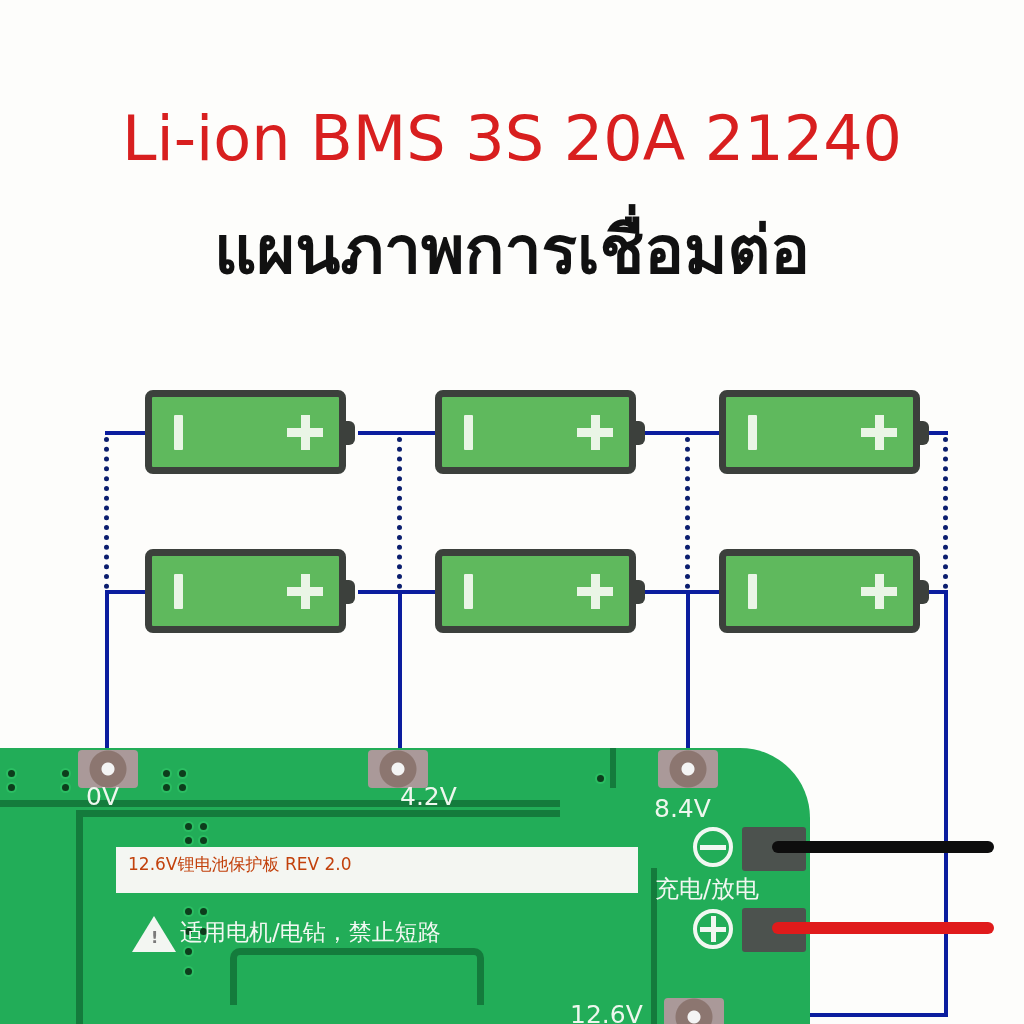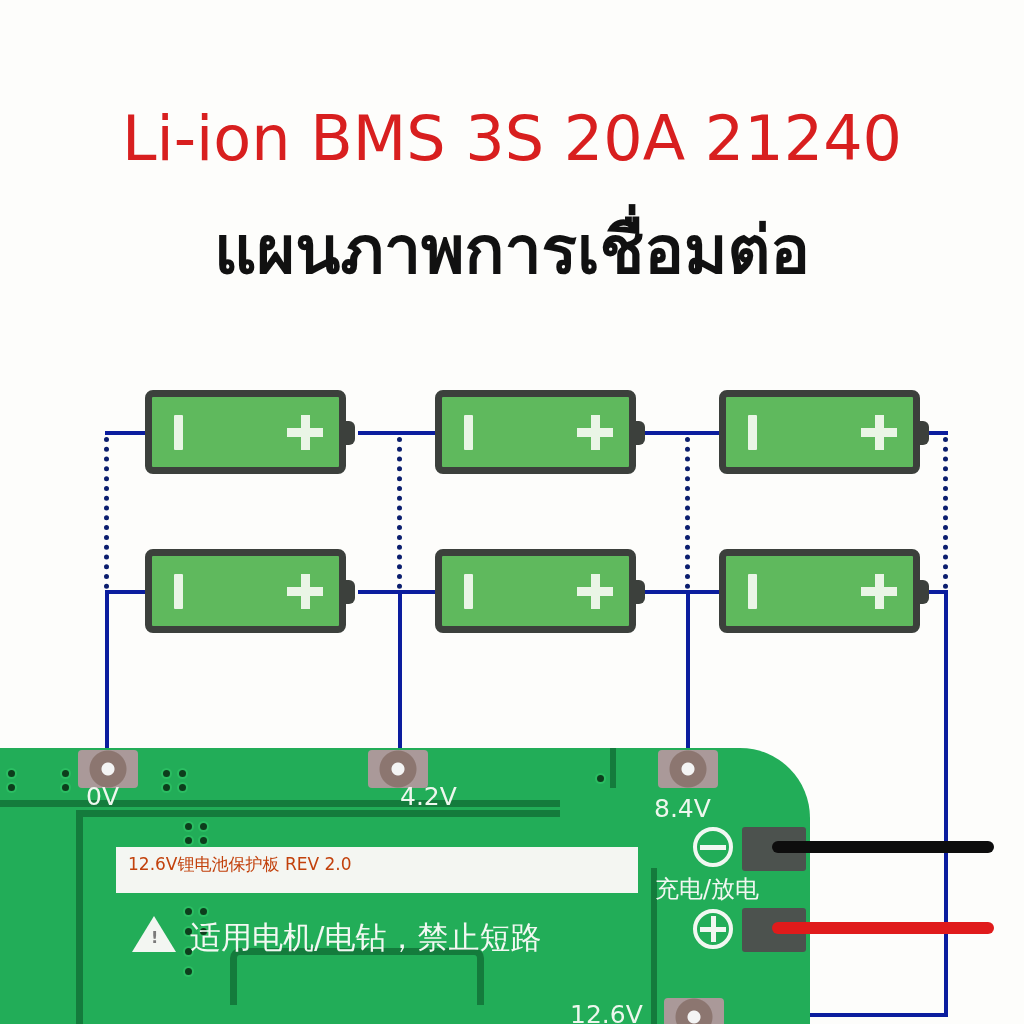--- a/index.html
+++ b/index.html
@@ -13,21 +13,21 @@
   .battery .neg { position: absolute; left: 22px; top: 18px; width: 9px; height: 35px; background: #eaf5e6; border-radius: 1px; }
   .battery .pos-h { position: absolute; right: 16px; top: 31px; width: 36px; height: 9px; background: #eaf5e6; }
   .battery .pos-v { position: absolute; right: 29.5px; top: 18px; width: 9px; height: 35px; background: #eaf5e6; }
   .pcb { position: absolute; left: 0; top: 748px; width: 810px; height: 300px; background: #22ad58; border-top-right-radius: 70px; overflow: hidden; }
   .pcb .trace { position: absolute; background: #147b3c; }
   .pcb .via { position: absolute; width: 7px; height: 7px; border-radius: 50%; background: #0d3d1c; box-shadow: 0 0 0 2px #2bbd62; }
   .pad { position: absolute; width: 60px; height: 38px; background: radial-gradient(circle at 50% 50%, #f4f4f4 0 6px, #8c7670 7px 18px, #a99 19px 100%); border-radius: 4px; }
   .pad-label { position: absolute; color: #eef7ee; font-size: 25px; font-family: "DejaVu Sans", sans-serif; }
   .silk-box { position: absolute; left: 116px; top: 847px; width: 522px; height: 46px; background: #f4f6f2; }
   .silk-text { position: absolute; left: 128px; top: 853px; font-size: 17px; color: #c2410c; font-family: "DejaVu Sans", sans-serif; white-space: nowrap; }
-  .warn-text { position: absolute; left: 190px; top: 917px; font-size: 31px; color: #f2f8f2; font-family: "DejaVu Sans", sans-serif; white-space: nowrap; }
+  .warn-text { position: absolute; left: 180px; top: 917px; font-size: 23px; color: #f2f8f2; font-family: "DejaVu Sans", sans-serif; white-space: nowrap; }
   .warn-icon { position: absolute; left: 132px; top: 916px; width: 0; height: 0; border-left: 22px solid transparent; border-right: 22px solid transparent; border-bottom: 36px solid #f3f6f2; }
   .warn-icon span { position: absolute; left: -3px; top: 12px; font-size: 16px; color: #7a7a7a; font-weight: bold; }
   .conn { position: absolute; width: 64px; height: 44px; background: #4c524e; border-radius: 3px; }
   .sym { position: absolute; width: 40px; height: 40px; border: 4px solid #f1f7f1; border-radius: 50%; box-sizing: border-box; }
   .sym .h { position: absolute; left: 3px; right: 3px; top: 14px; height: 5px; background: #f1f7f1; }
   .sym .v { position: absolute; top: 3px; bottom: 3px; left: 14px; width: 5px; background: #f1f7f1; }
   .cd-label { position: absolute; left: 655px; top: 873px; font-size: 24px; color: #f1f7f1; white-space: nowrap; font-family: "DejaVu Sans", sans-serif; }
   .lead { position: absolute; height: 12px; border-radius: 6px; }
 </style>
 </head>

